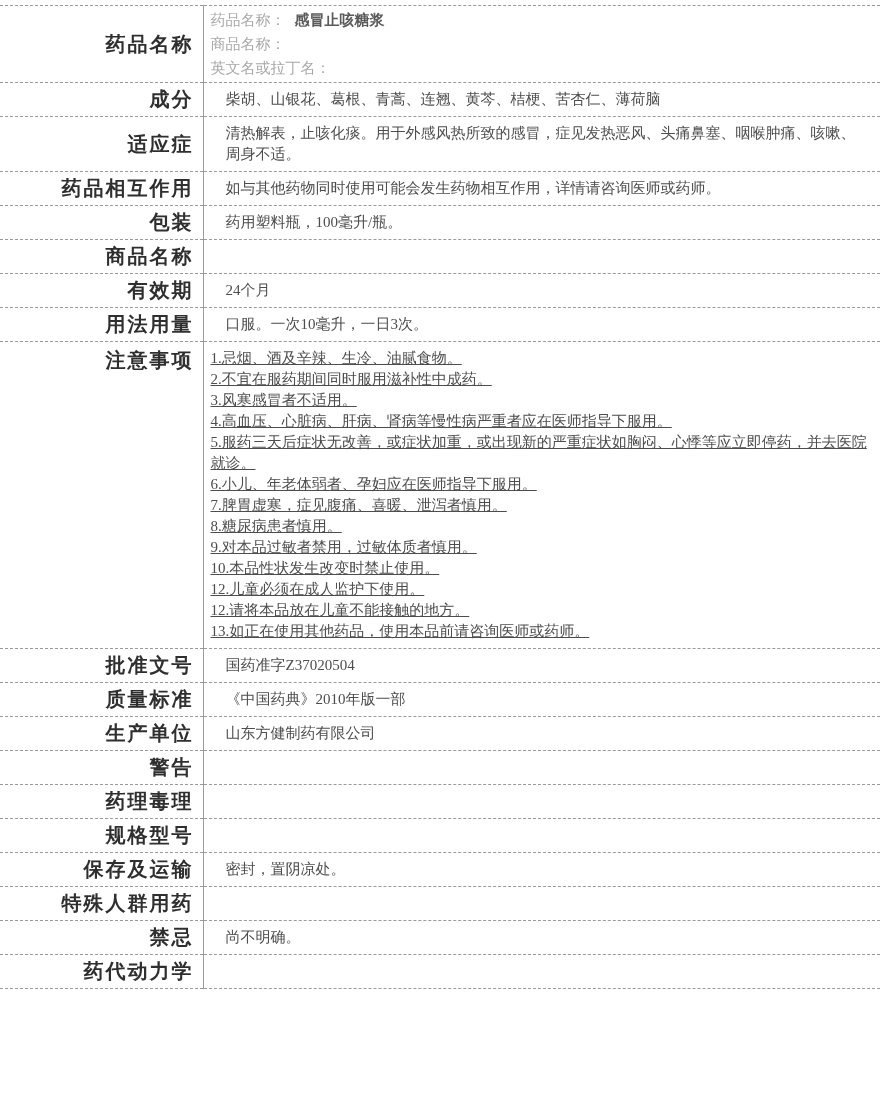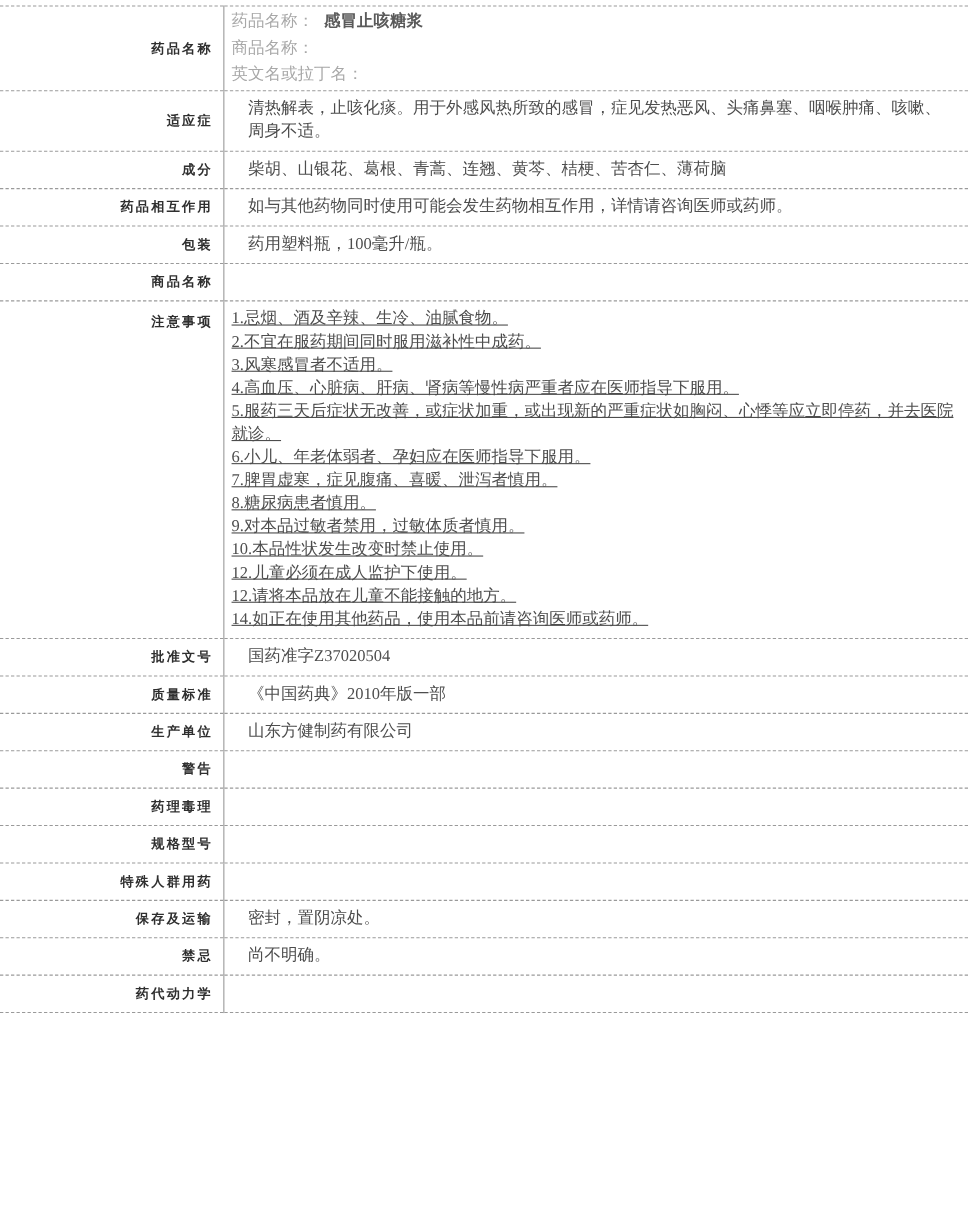--- a/index.html
+++ b/index.html
@@ -22,21 +22,21 @@
   th, td {
     border-top: 1px dashed #9a9a9a;
     border-bottom: 1px dashed #9a9a9a;
     vertical-align: middle;
     margin-left: 40px;
   }
   th {
     border-right: 1px solid #9a9a9a;
     text-align: right;
     padding: 6px 9px 6px 0;
-    font-size: 12px;
+    font-size: 20px;
     font-weight: bold;
     color: #2f2f2f;
     letter-spacing: 2px;
     line-height: 21px;
   }
   td {
     padding: 6px 10px 6px 22px;
     font-size: 15px;
     color: #4d4d4d;
     line-height: 21px;
@@ -70,62 +70,70 @@
     <tr class="tight row-name">
       <th>药品名称</th>
       <td>
         <div class="sub-line"><span>药品名称：</span><span class="sub-value">感冒止咳糖浆</span></div>
         <div class="sub-line"><span>商品名称：</span><span class="sub-value"></span></div>
         <div class="sub-line"><span>英文名或拉丁名：</span><span class="sub-value"></span></div>
       </td>
     </tr>
 
     <tr>
-      <th>适应症</th>
-      <td><span class="cell-text">清热解表，止咳化痰。用于外感风热所致的感冒，症见发热恶风、头痛鼻塞、咽喉肿痛、咳嗽、周身不适。</span></td>
+      <th>成分</th>
+      <td><span class="cell-text">柴胡、山银花、葛根、青蒿、连翘、黄芩、桔梗、苦杏仁、薄荷脑</span></td>
     </tr>
 
     <tr>
-      <th>成分</th>
-      <td><span class="cell-text">柴胡、山银花、葛根、青蒿、连翘、黄芩、桔梗、苦杏仁、薄荷脑</span></td>
+      <th>适应症</th>
+      <td><span class="cell-text">清热解表，止咳化痰。用于外感风热所致的感冒，症见发热恶风、头痛鼻塞、咽喉肿痛、咳嗽、周身不适。</span></td>
     </tr>
 
     <tr>
       <th>药品相互作用</th>
       <td><span class="cell-text">如与其他药物同时使用可能会发生药物相互作用，详情请咨询医师或药师。</span></td>
     </tr>
 
     <tr>
       <th>包装</th>
       <td><span class="cell-text">药用塑料瓶，100毫升/瓶。</span></td>
     </tr>
 
     <tr>
       <th>商品名称</th>
       <td><span class="cell-text"></span></td>
     </tr>
 
+    <tr>
+      <th>有效期</th>
+      <td><span class="cell-text">24个月</span></td>
+    </tr>
 
+    <tr>
+      <th>用法用量</th>
+      <td><span class="cell-text">口服。一次10毫升，一日3次。</span></td>
+    </tr>
 
     <tr class="tight row-top">
       <th>注意事项</th>
       <td>
         <div class="note-line">1.忌烟、酒及辛辣、生冷、油腻食物。</div>
         <div class="note-line">2.不宜在服药期间同时服用滋补性中成药。</div>
         <div class="note-line">3.风寒感冒者不适用。</div>
         <div class="note-line">4.高血压、心脏病、肝病、肾病等慢性病严重者应在医师指导下服用。</div>
         <div class="note-line">5.服药三天后症状无改善，或症状加重，或出现新的严重症状如胸闷、心悸等应立即停药，并去医院就诊。</div>
         <div class="note-line">6.小儿、年老体弱者、孕妇应在医师指导下服用。</div>
         <div class="note-line">7.脾胃虚寒，症见腹痛、喜暖、泄泻者慎用。</div>
         <div class="note-line">8.糖尿病患者慎用。</div>
         <div class="note-line">9.对本品过敏者禁用，过敏体质者慎用。</div>
         <div class="note-line">10.本品性状发生改变时禁止使用。</div>
         <div class="note-line">12.儿童必须在成人监护下使用。</div>
         <div class="note-line">12.请将本品放在儿童不能接触的地方。</div>
-        <div class="note-line">14.如正在使用其他药品，使用本品前请咨询医师或药师。</div>
+        <div class="note-line">13.如正在使用其他药品，使用本品前请咨询医师或药师。</div>
       </td>
     </tr>
 
     <tr>
       <th>批准文号</th>
       <td><span class="cell-text">国药准字Z37020504</span></td>
     </tr>
 
     <tr>
       <th>质量标准</th>
@@ -146,27 +154,27 @@
       <th>药理毒理</th>
       <td><span class="cell-text"></span></td>
     </tr>
 
     <tr>
       <th>规格型号</th>
       <td><span class="cell-text"></span></td>
     </tr>
 
     <tr>
-      <th>特殊人群用药</th>
-      <td><span class="cell-text"></span></td>
+      <th>保存及运输</th>
+      <td><span class="cell-text">密封，置阴凉处。</span></td>
     </tr>
 
     <tr>
-      <th>保存及运输</th>
-      <td><span class="cell-text">密封，置阴凉处。</span></td>
+      <th>特殊人群用药</th>
+      <td><span class="cell-text"></span></td>
     </tr>
 
 
     <tr>
       <th>禁忌</th>
       <td><span class="cell-text">尚不明确。</span></td>
     </tr>
 
     <tr>
       <th>药代动力学</th>

